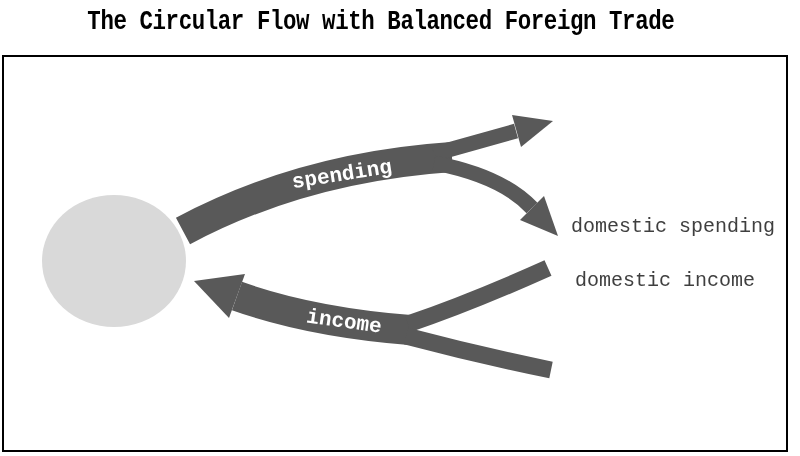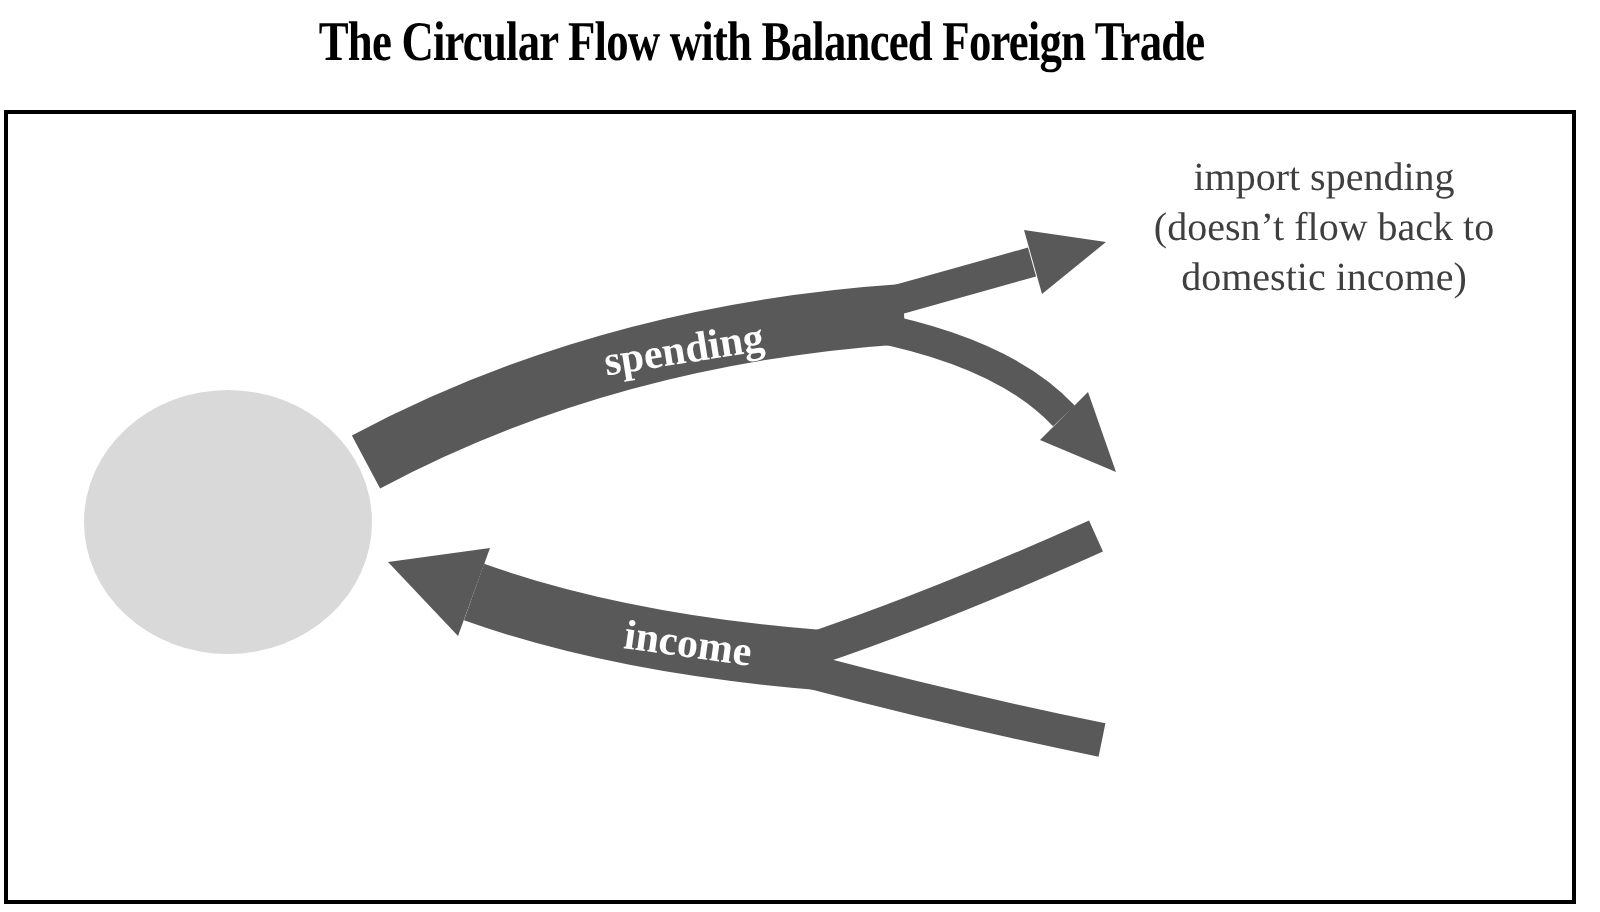--- a/index.html
+++ b/index.html
@@ -1,21 +1,21 @@
 <!DOCTYPE html>
 <html><head>
 <meta charset="utf-8">
 <style>
   html, body { margin: 0; padding: 0; background: #ffffff; }
   .page {
     position: relative;
     width: 800px;
     height: 456px;
     background: #ffffff;
-    font-family: Liberation Serif, serif;
+    font-family: Liberation Mono, monospace;
     overflow: hidden;
   }
   .title-wrap {
     position: absolute;
     left: 0; top: 6px;
     width: 800px;
     text-align: center;
   }
   .title {
     display: inline-block;
@@ -95,18 +95,17 @@
       <path class="band" stroke-width="30" d="M 406 273 Q 306 265 233 239"></path>
       <polygon class="head" points="190,224 241,217 225,261"></polygon>
       <path class="band" stroke-width="17" d="M 404 267 Q 466 246 544 211"></path>
       <path class="band" stroke-width="17" d="M 402 279 Q 474 298 547 313"></path>
     </svg>
 
 
     <div class="flow-word spending">spending</div>
     <div class="flow-word income">income</div>
 
-    <div class="lbl import-spending">import spending
-(doesn’t flow back to
-domestic income)</div>
+    <div class="lbl domestic-spending">domestic spending</div>
+    <div class="lbl domestic-income">domestic income</div>
   </div>
 
 </div>
 
 </body></html>

